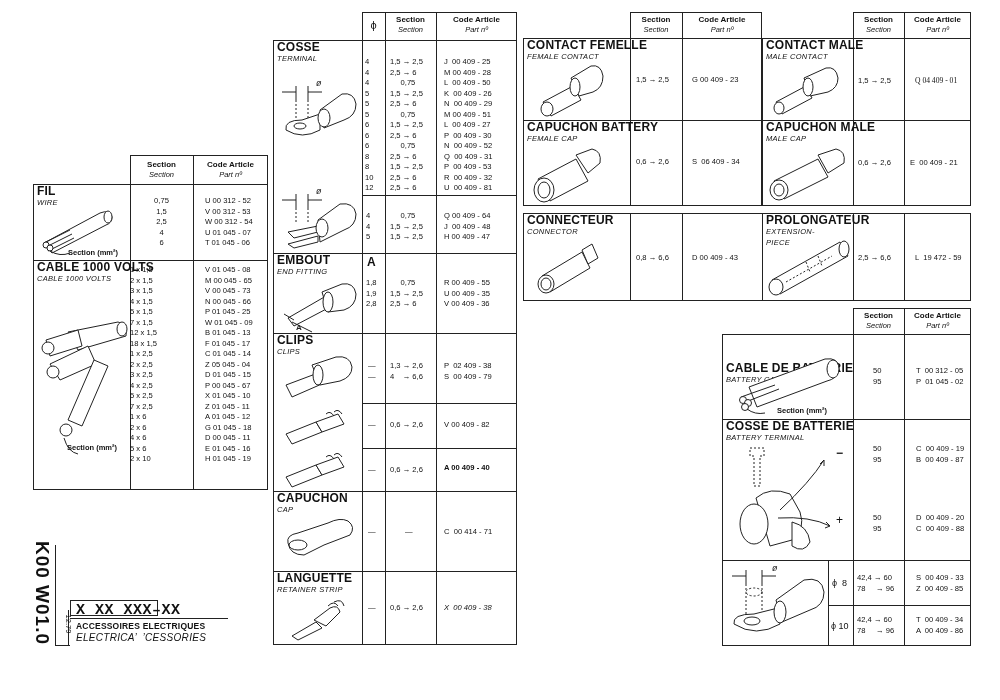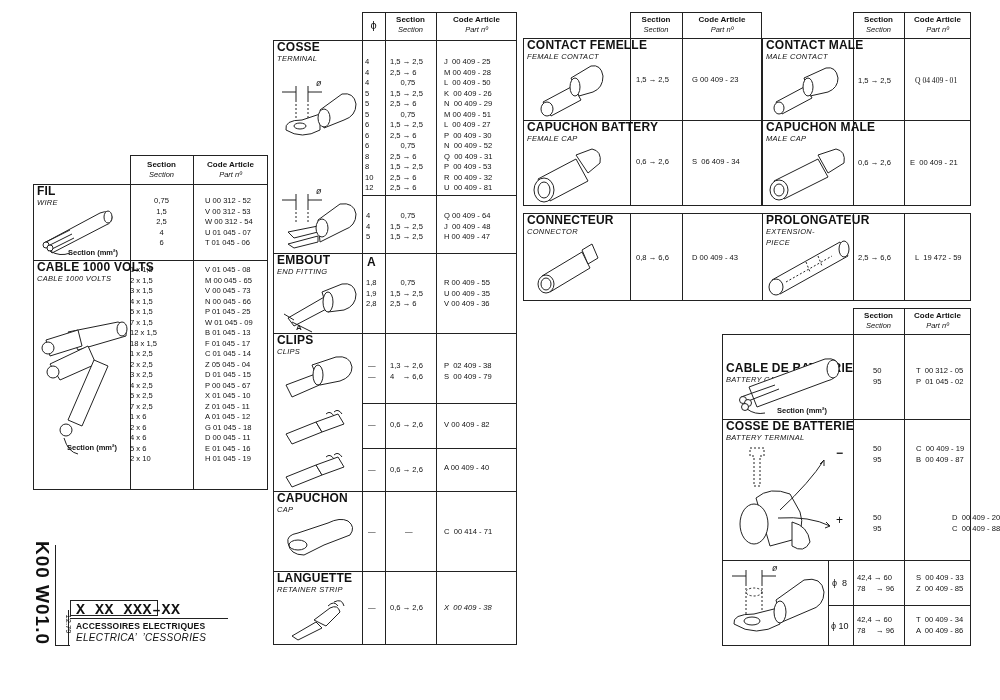--- a/index.html
+++ b/index.html
@@ -257,21 +257,21 @@
 —</div>
   <div class="col" style="left:390px;top:361px;">1,3 → 2,6
 4    → 6,6</div>
   <div class="col" style="left:444px;top:361px;">P  02 409 - 38
 S  00 409 - 79</div>
   <div class="col" style="left:368px;top:420px;">—</div>
   <div class="col" style="left:390px;top:420px;">0,6 → 2,6</div>
   <div class="col" style="left:444px;top:420px;">V 00 409 - 82</div>
   <div class="col" style="left:368px;top:465px;">—</div>
   <div class="col" style="left:390px;top:465px;">0,6 → 2,6</div>
-  <div class="col" style="left:444px;top:463px;">A 00 409 - 40</div>
+  <div class="col" style="left:444px;top:463px;font-weight:bold;">A 00 409 - 40</div>
 
   <div class="lbl" style="left:277px;top:493px;">
     <div class="title-fr">CAPUCHON</div>
       <div class="title-en">CAP</div>
   </div>
   <svg style="left:284px;top:515px;" width="75" height="45">
     <path class="fillw" d="M4 28 Q2 20 14 18 L44 8 Q56 2 64 6 Q72 12 66 20 L40 30 L20 40 Q6 40 4 28 Z"></path>
     <ellipse class="fillw" cx="14" cy="30" rx="9" ry="5"></ellipse>
   </svg>
   <div class="col" style="left:368px;top:527px;">—</div>
@@ -462,21 +462,21 @@
     <path class="stroke" d="M48 76 Q80 74 100 84 M96 80 L100 84 L95 86"></path>
   </svg>
   <div class="lbl" style="left:836px;top:448px;font-size:12px;font-weight:bold;">−</div>
   <div class="lbl" style="left:836px;top:515px;font-size:12px;">+</div>
   <div class="col" style="left:873px;top:444px;">50
 95</div>
   <div class="col" style="left:916px;top:444px;">C  00 409 - 19
 B  00 409 - 87</div>
   <div class="col" style="left:873px;top:513px;">50
 95</div>
-  <div class="col" style="left:952px;top:513px;">D  00 409 - 20
+  <div class="col" style="left:916px;top:513px;">D  00 409 - 20
 C  00 409 - 88</div>
 
   <svg style="left:728px;top:562px;" width="100" height="80">
     <path class="stroke" d="M4 14 L18 14 M34 14 L48 14 M18 8 L18 22 M34 8 L34 22"></path>
     <text x="44" y="9" font-size="9" font-style="italic" fill="#222" font-family="Liberation Sans, sans-serif">ø</text>
     <path class="stroke" stroke-dasharray="2,2" d="M18 22 L18 56 M34 22 L34 56"></path>
     <ellipse class="stroke" stroke-dasharray="2,2" cx="26" cy="30" rx="8" ry="4"></ellipse>
     <path class="fillw" d="M6 62 Q4 52 26 52 L50 46 L52 62 Q28 76 6 62 Z"></path>
     <ellipse class="fillw" cx="24" cy="59" rx="8" ry="4"></ellipse>
     <path class="fillw" d="M48 38 L76 18 Q94 14 96 30 Q96 44 82 48 L54 60 Z"></path>

